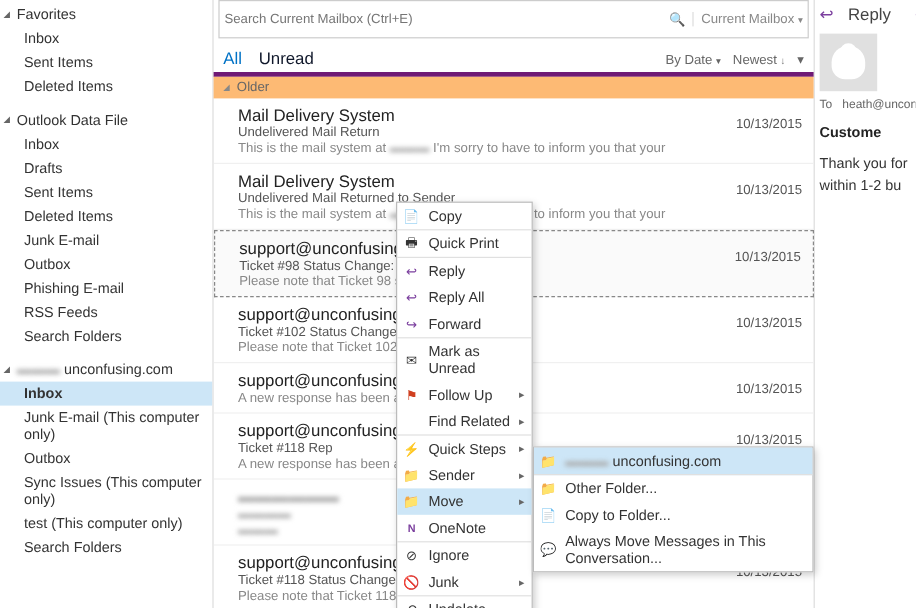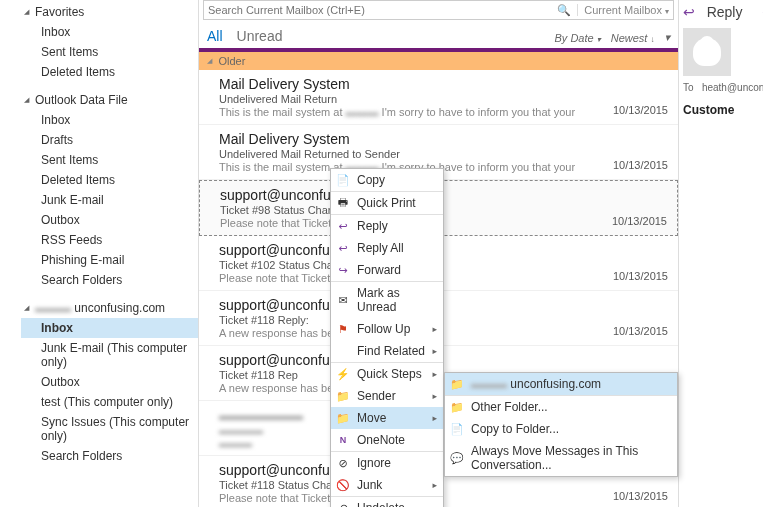--- a/index.html
+++ b/index.html
@@ -1,44 +1,44 @@
 <!DOCTYPE html>
 <html><head>
 <meta charset="utf-8">
 <style>
 * { margin: 0; padding: 0; box-sizing: border-box; font-family: 'Segoe UI', Tahoma, sans-serif; }
 body { background: #fff; font-size: 12px; color: #333; overflow: hidden; width: 763px; height: 507px; position: relative; }
-.container { display: flex; height: 100%; margin-left: 21px; }
+.container { display: flex; height: 100%; }
 .sidebar { width: 178px; border-right: 1px solid #ddd; padding: 2px 0; overflow: hidden; }
 .sidebar-group { margin-bottom: 8px; }
 .sidebar-header { font-size: 12px; padding: 3px 8px 3px 14px; cursor: pointer; position: relative; }
 .sidebar-header::before { content: '◢'; font-size: 7px; position: absolute; left: 3px; top: 6px; color: #666; }
 .sidebar-item { padding: 3px 8px 3px 20px; cursor: pointer; font-size: 12px; }
 .sidebar-item.selected { background: #cde6f7; font-weight: bold; }
 .sidebar-item.inbox-bold { font-weight: bold; }
 .main { flex: 1; display: flex; flex-direction: column; position: relative; }
-.searchbar { display: flex; align-items: center; border: 1px solid #ccc; margin: 0 4px 4px 4px; padding: 1px 4px; height: 20px; }
+.searchbar { display: flex; align-items: center; border: 1px solid #ccc; margin: 0 4px 4px 4px; padding: 1px 4px; height: 32px; }
 .search-input { border: none; outline: none; flex: 1; font-size: 11px; color: #999; }
 .search-icon { font-size: 11px; color: #666; margin-right: 6px; }
 .search-dropdown { font-size: 11px; color: #888; cursor: pointer; border-left: 1px solid #ddd; padding-left: 6px; }
 .filter-row { display: flex; align-items: flex-end; padding: 4px 8px; border-bottom: 4px solid #701a75; }
-.filter-tab { font-size: 14px; margin-right: 14px; cursor: pointer; color: #737373; }
+.filter-tab { font-size: 14px; margin-right: 14px; cursor: pointer; color: #0f172a; }
 .filter-tab.active { color: #0072c6; }
 .filter-spacer { flex: 1; }
-.sort-label { font-size: 11px; color: #666; margin-right: 10px; cursor: pointer; font-style: italic; }
+.sort-label { font-size: 11px; color: #666; margin-right: 10px; cursor: pointer; }
 .sort-label .arrow { font-size: 8px; }
 .group-header { background: #fdba74; padding: 3px 8px; font-size: 11px; color: #666; display: flex; align-items: center; }
 .group-header::before { content: '◢'; font-size: 7px; margin-right: 6px; color: #888; }
 .msg-list { overflow-y: auto; flex: 1; }
 .msg { padding: 6px 10px 6px 20px; border-bottom: 1px solid #f0f0f0; position: relative; cursor: pointer; }
 .msg.selected { border: 1px dashed #888; background: #fafafa; }
 .msg-from { font-size: 14px; color: #222; }
 .msg-subj { font-size: 11px; color: #555; margin-top: 1px; }
 .msg-preview { font-size: 11px; color: #888; margin-top: 1px; }
-.msg-date { position: absolute; right: 10px; top: 34px; font-size: 11px; color: #555; }
+.msg-date { position: absolute; right: 10px; top: 16px; font-size: 11px; color: #555; }
 .reading { width: 85px; border-left: 1px solid #ddd; padding: 4px; overflow: hidden; white-space: nowrap; }
 .reply-bar { font-size: 14px; color: #444; margin-bottom: 8px; }
 .reply-bar span { margin-right: 8px; cursor: pointer; }
 .avatar { width: 48px; height: 48px; background: #e0e0e0; display: flex; align-items: center; justify-content: center; margin-bottom: 6px; }
 .avatar-glyph { width: 28px; height: 28px; background: #fff; border-radius: 50% 50% 40% 40%; position: relative; }
 .avatar-glyph::before { content: ''; position: absolute; width: 14px; height: 14px; background: #fff; border-radius: 50%; top: -2px; left: 7px; }
 .to-line { font-size: 10px; color: #666; margin-bottom: 10px; }
 .reading h2 { font-size: 12px; font-weight: bold; color: #222; margin-bottom: 10px; }
 .reading-body { font-size: 12px; color: #333; line-height: 1.5; }
 .ctx-menu, .submenu { position: absolute; background: #fff; border: 1px solid #bbb; box-shadow: 2px 2px 6px rgba(0,0,0,0.2); font-size: 12px; z-index: 100; }
@@ -68,31 +68,31 @@
       <div class="sidebar-item">Deleted Items</div>
     </div>
     <div class="sidebar-group">
       <div class="sidebar-header">Outlook Data File</div>
       <div class="sidebar-item">Inbox</div>
       <div class="sidebar-item">Drafts</div>
       <div class="sidebar-item">Sent Items</div>
       <div class="sidebar-item">Deleted Items</div>
       <div class="sidebar-item">Junk E-mail</div>
       <div class="sidebar-item">Outbox</div>
+      <div class="sidebar-item">Phishing E-mail</div>
       <div class="sidebar-item">RSS Feeds</div>
-      <div class="sidebar-item">Phishing E-mail</div>
       <div class="sidebar-item">Search Folders</div>
     </div>
     <div class="sidebar-group">
       <div class="sidebar-header"><span class="blur">▬▬▬</span> <span>unconfusing.com</span></div>
       <div class="sidebar-item selected inbox-bold">Inbox</div>
       <div class="sidebar-item">Junk E-mail (This computer only)</div>
       <div class="sidebar-item">Outbox</div>
+      <div class="sidebar-item">Sync Issues (This computer only)</div>
       <div class="sidebar-item">test (This computer only)</div>
-      <div class="sidebar-item">Sync Issues (This computer only)</div>
       <div class="sidebar-item">Search Folders</div>
     </div>
   </div>
 
   <div class="main">
     <div class="searchbar">
       <input class="search-input" placeholder="Search Current Mailbox (Ctrl+E)" style="">
       <span class="search-icon">🔍</span>
       <span class="search-dropdown"><span>Current Mailbox</span> <span style="font-size:8px">▾</span></span>
     </div>
@@ -125,21 +125,20 @@
           <div class="msg-date">10/13/2015</div>
         </div>
         <div class="msg">
           <div class="msg-from">support@unconfusing.c</div>
           <div class="msg-subj">Ticket #102 Status Change: se</div>
           <div class="msg-preview">Please note that Ticket 102 st <span class="blur">▬▬▬</span> losed.</div>
           <div class="msg-date">10/13/2015</div>
         </div>
         <div class="msg">
           <div class="msg-from">support@unconfusing.c</div>
-          <div class="msg-subj">Ticket #118 Reply:</div>
           <div class="msg-preview">A new response has been ad <span class="blur">▬▬▬</span> </div>
           <div class="msg-date">10/13/2015</div>
         </div>
         <div class="msg">
           <div class="msg-from">support@unconfusing.c</div>
           <div class="msg-subj">Ticket #118 Rep</div>
           <div class="msg-preview">A new response has been ad <span class="blur">▬▬▬</span> </div>
           <div class="msg-date">10/13/2015</div>
         </div>
         <div class="msg">
@@ -160,20 +159,24 @@
   <div class="reading">
     <div class="reply-bar">
       <span><span class="icon-reply">↩</span> <span>Reply</span></span>
       <span><span class="icon-reply">↩</span> </span>
     </div>
     <div class="avatar">
         <div class="avatar-glyph"></div>
       </div>
     <div class="to-line"><span>To</span>&nbsp;&nbsp;&nbsp;<span>heath@unconf</span></div>
     <h2>Custome</h2>
+    <div class="reading-body">
+      <div>Thank you for</div>
+      <div>within 1-2 bu</div>
+    </div>
   </div>
 </div>
 
 <div class="ctx-menu">
   <div class="menu-item sep-after">
       <span class="menu-icon">📄</span>
       <span>Copy</span>
     </div>
   <div class="menu-item sep-after">
       <span class="menu-icon">🖶</span>

